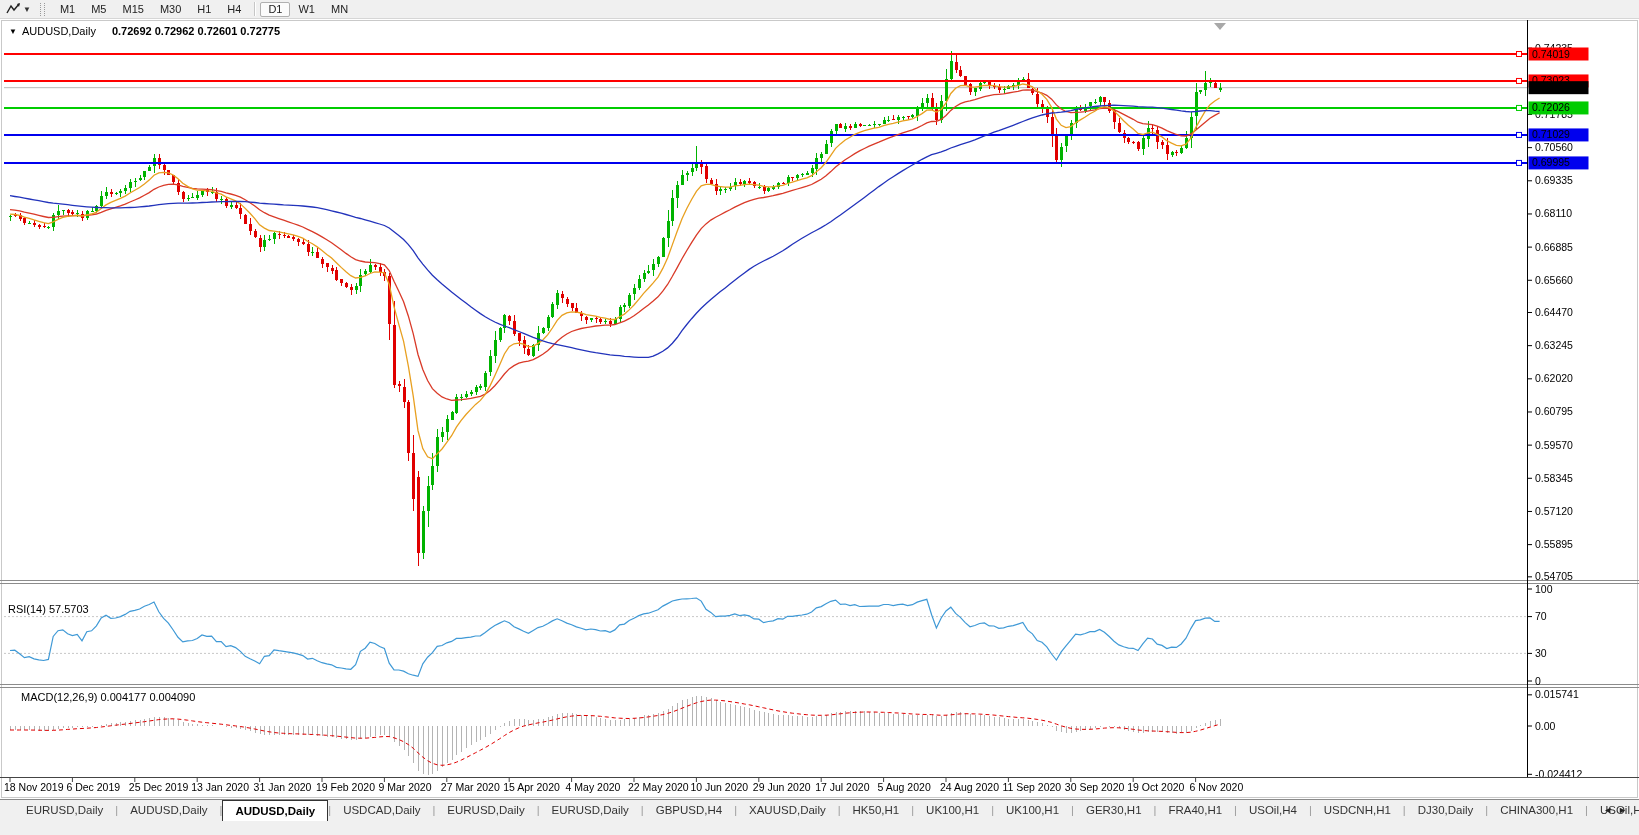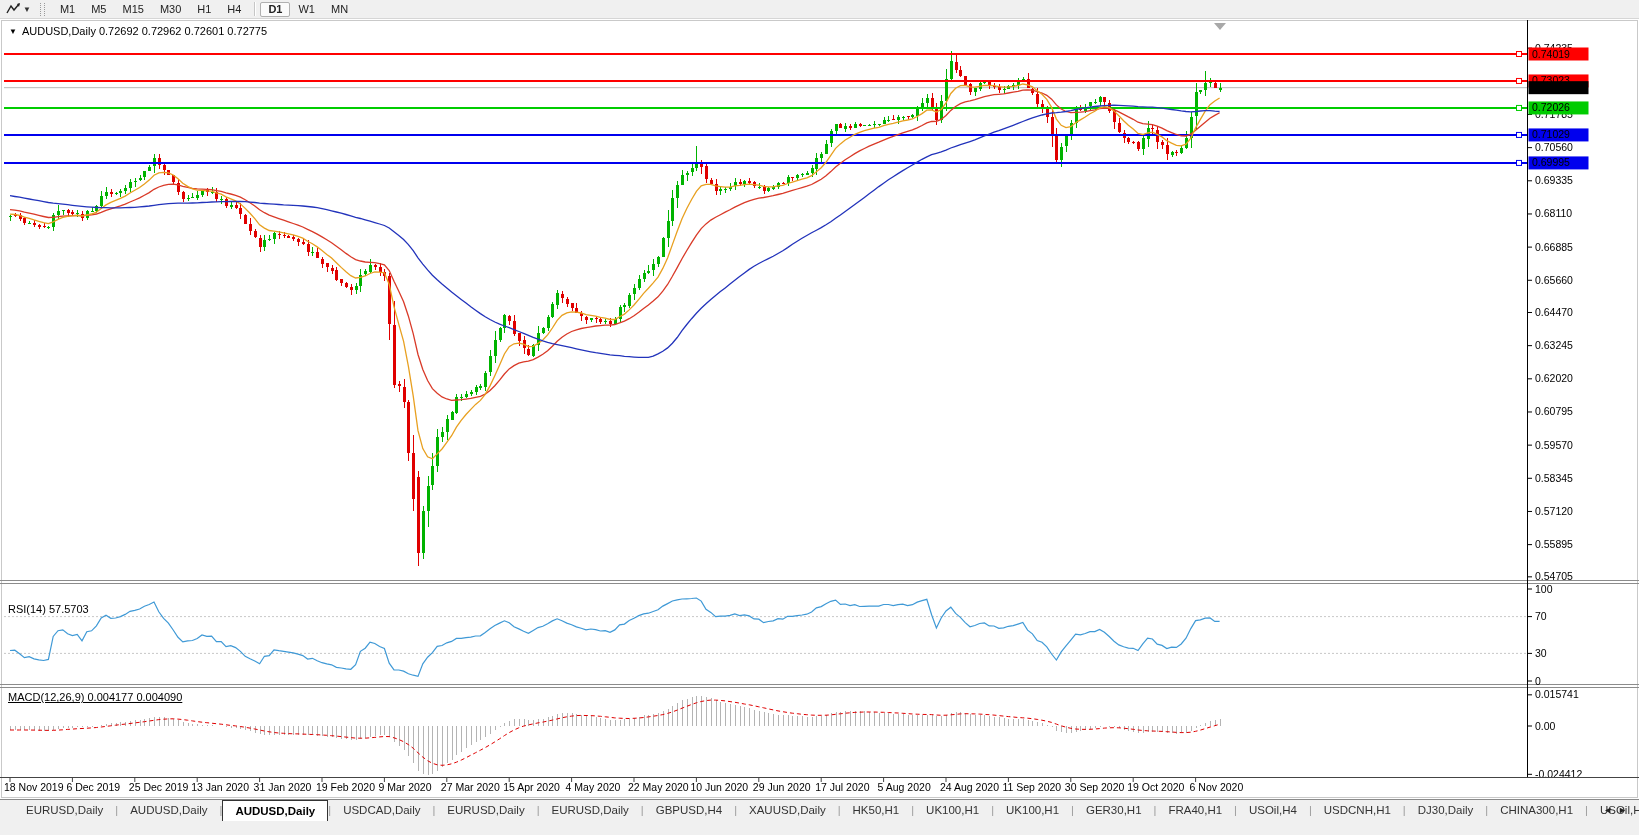--- a/index.html
+++ b/index.html
@@ -6,26 +6,26 @@
   .screen{position:relative;width:1639px;height:835px;background:#f0f0f0;overflow:hidden;}
   svg text{font-family:"Liberation Sans",sans-serif;fill:#000;}
   
   .toolbar{position:absolute;left:0;top:0;width:1639px;height:19px;background:#f0f0f0;
            border-bottom:1px solid #d6d6d6;display:flex;align-items:center;padding-left:4px;box-sizing:border-box;}
   .tool-ico{width:18px;height:14px;display:flex;align-items:center;justify-content:center;}
   .caret{font-size:8px;color:#333;margin:0 6px 0 1px;}
   .grip{width:3px;height:13px;border-left:1px dotted #9a9a9a;border-right:1px dotted #9a9a9a;margin:0 7px 0 3px;}
   .tfwrap{display:flex;align-items:center;height:29px;}
   .tf-btn{font-size:11px;color:#222;padding:1px 8px;line-height:13px;cursor:default;}
-  .tf-btn.active{background:#fbfbfb;border:1px solid #b0b0b0;border-radius:2px;padding:0 7px;font-weight:bold;}
+  .tf-btn.active{background:#fbfbfb;border:1px solid #b0b0b0;border-radius:2px;padding:0 7px;}
   .vsep{width:1px;height:14px;background:#c6c6c6;box-shadow:1px 0 0 #ffffff;margin:0 5px;}
   
   .ov{position:absolute;font-size:11px;color:#000;white-space:nowrap;}
   .tri{font-size:8px;vertical-align:1px;margin-right:5px;}
-  .ohlc{margin-left:3px;}
+  .ohlc{margin-left:16px;font-weight:bold;}
   
   .tabsbar{position:absolute;left:0;top:799px;width:1639px;height:50px;background:#f0f0f0;
            border-top:1px solid #8a8a8a;box-sizing:border-box;}
   .tabslist{display:flex;align-items:flex-start;padding-left:14px;height:23px;}
   .tab{font-size:11.5px;color:#333;padding:3px 12px 2px 12px;line-height:15px;cursor:default;}
   .tab.active{background:#fff;border:1px solid #333;border-bottom:none;font-weight:700;color:#000;margin-top:0;}
   .tab-sep{color:#999;font-size:11px;line-height:21px;}
   .tab-scroll{position:absolute;right:6px;top:5px;font-size:9px;color:#222;letter-spacing:6px;}
 </style>
 </head>
@@ -967,21 +967,21 @@
         <div class="tf-btn">W1</div>
         <div class="tf-btn">MN</div>
       </div>
   </div>
 
   <div class="ov" style="left:9px;top:25px;">
     <span class="tri">▼</span><span>AUDUSD,Daily</span><span class="ohlc">0.72692 0.72962 0.72601 0.72775</span>
   </div>
 
   <div class="ov" style="left:8px;top:603px;">RSI(14) 57.5703</div>
-  <div class="ov" style="left:8px;top:691px;text-decoration:underline;">MACD(12,26,9) 0.004177 0.004090</div>
+  <div class="ov" style="left:21px;top:691px;">MACD(12,26,9) 0.004177 0.004090</div>
 
   <div class="tabsbar">
     <div class="tabslist" id="tabs-list">
         <div class="tab">EURUSD,Daily</div>
         <span class="tab-sep">|</span>
         <div class="tab">AUDUSD,Daily</div>
         <span class="tab-sep">|</span>
         <div class="tab active">AUDUSD,Daily</div>
         <span class="tab-sep">|</span>
         <div class="tab">USDCAD,Daily</div>

